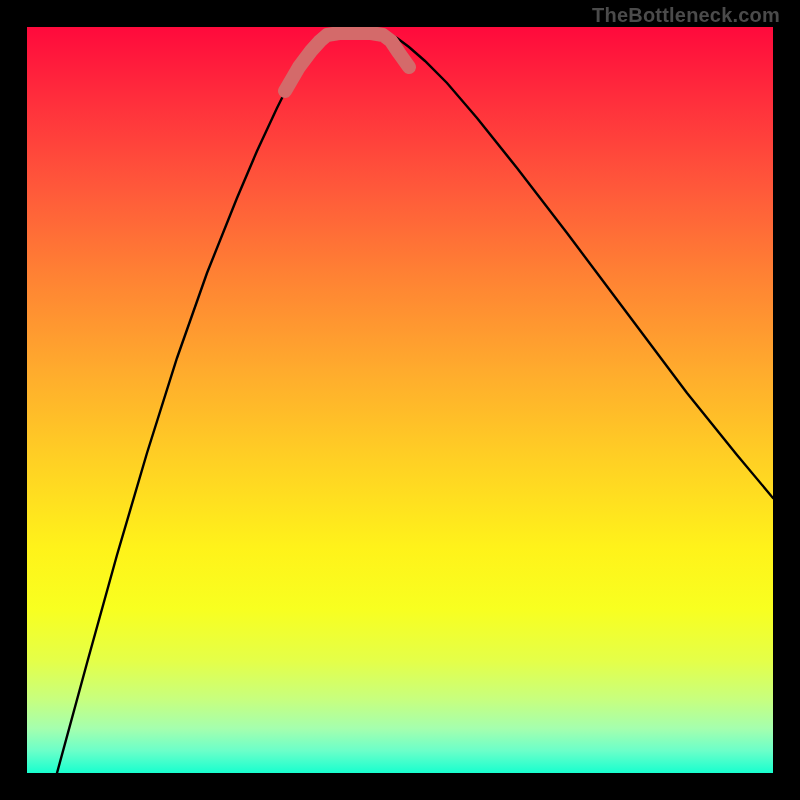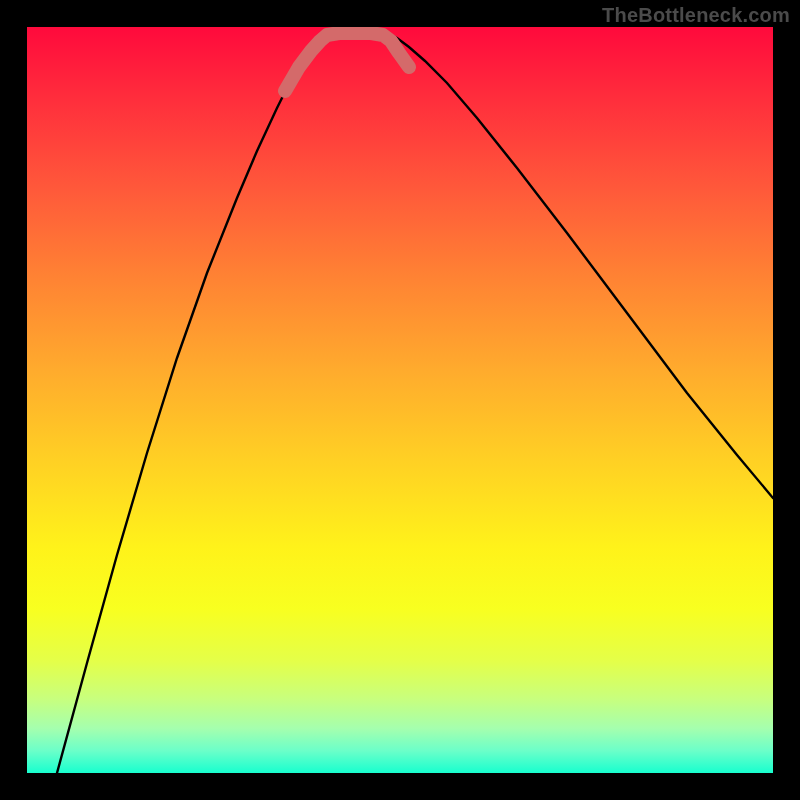--- a/index.html
+++ b/index.html
@@ -41,21 +41,21 @@
       #e4ff49 85%,
       #c8ff7d 90%,
       #a5ffae 94%,
       #6cffc9 97%,
       #18ffcf 100%
     );
   }
   .watermark {
     position: absolute;
     top: 4px;
-    right: 10px;
+    right: 20px;
     font-family: Arial, Helvetica, sans-serif;
     font-size: 20px;
     font-weight: 600;
     color: #4b4b4b;
     letter-spacing: 0.2px;
     user-select: none;
   }
   svg.curves {
     position: absolute;
     inset: 0;

